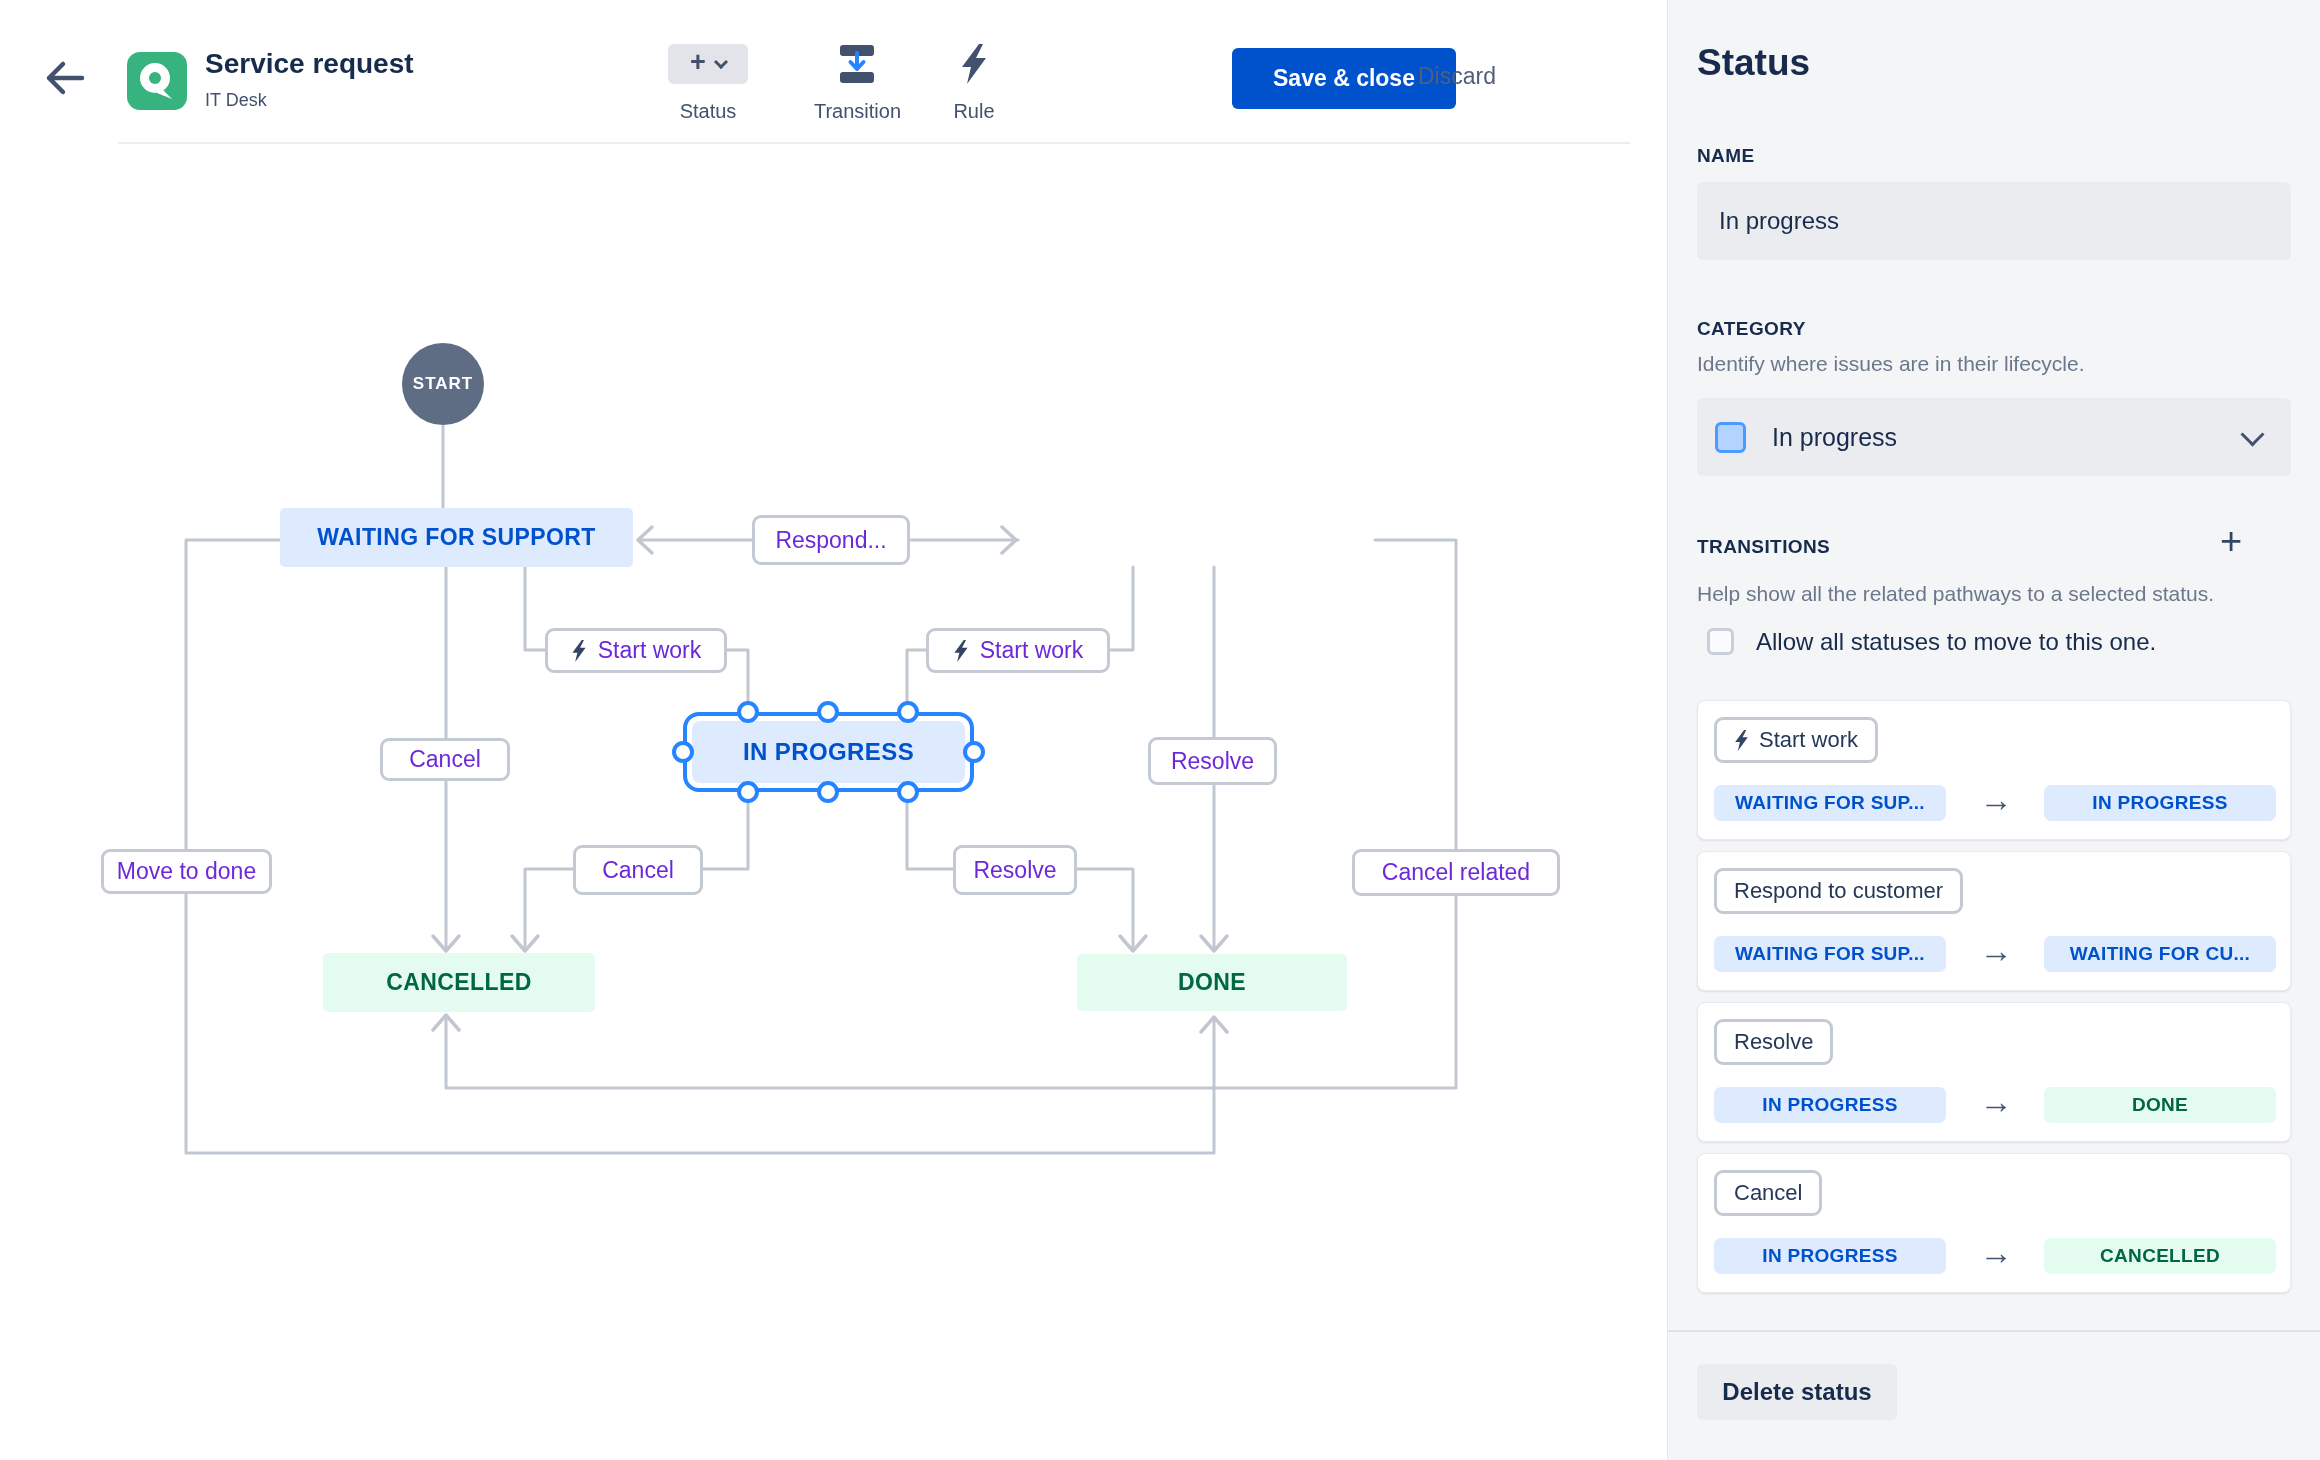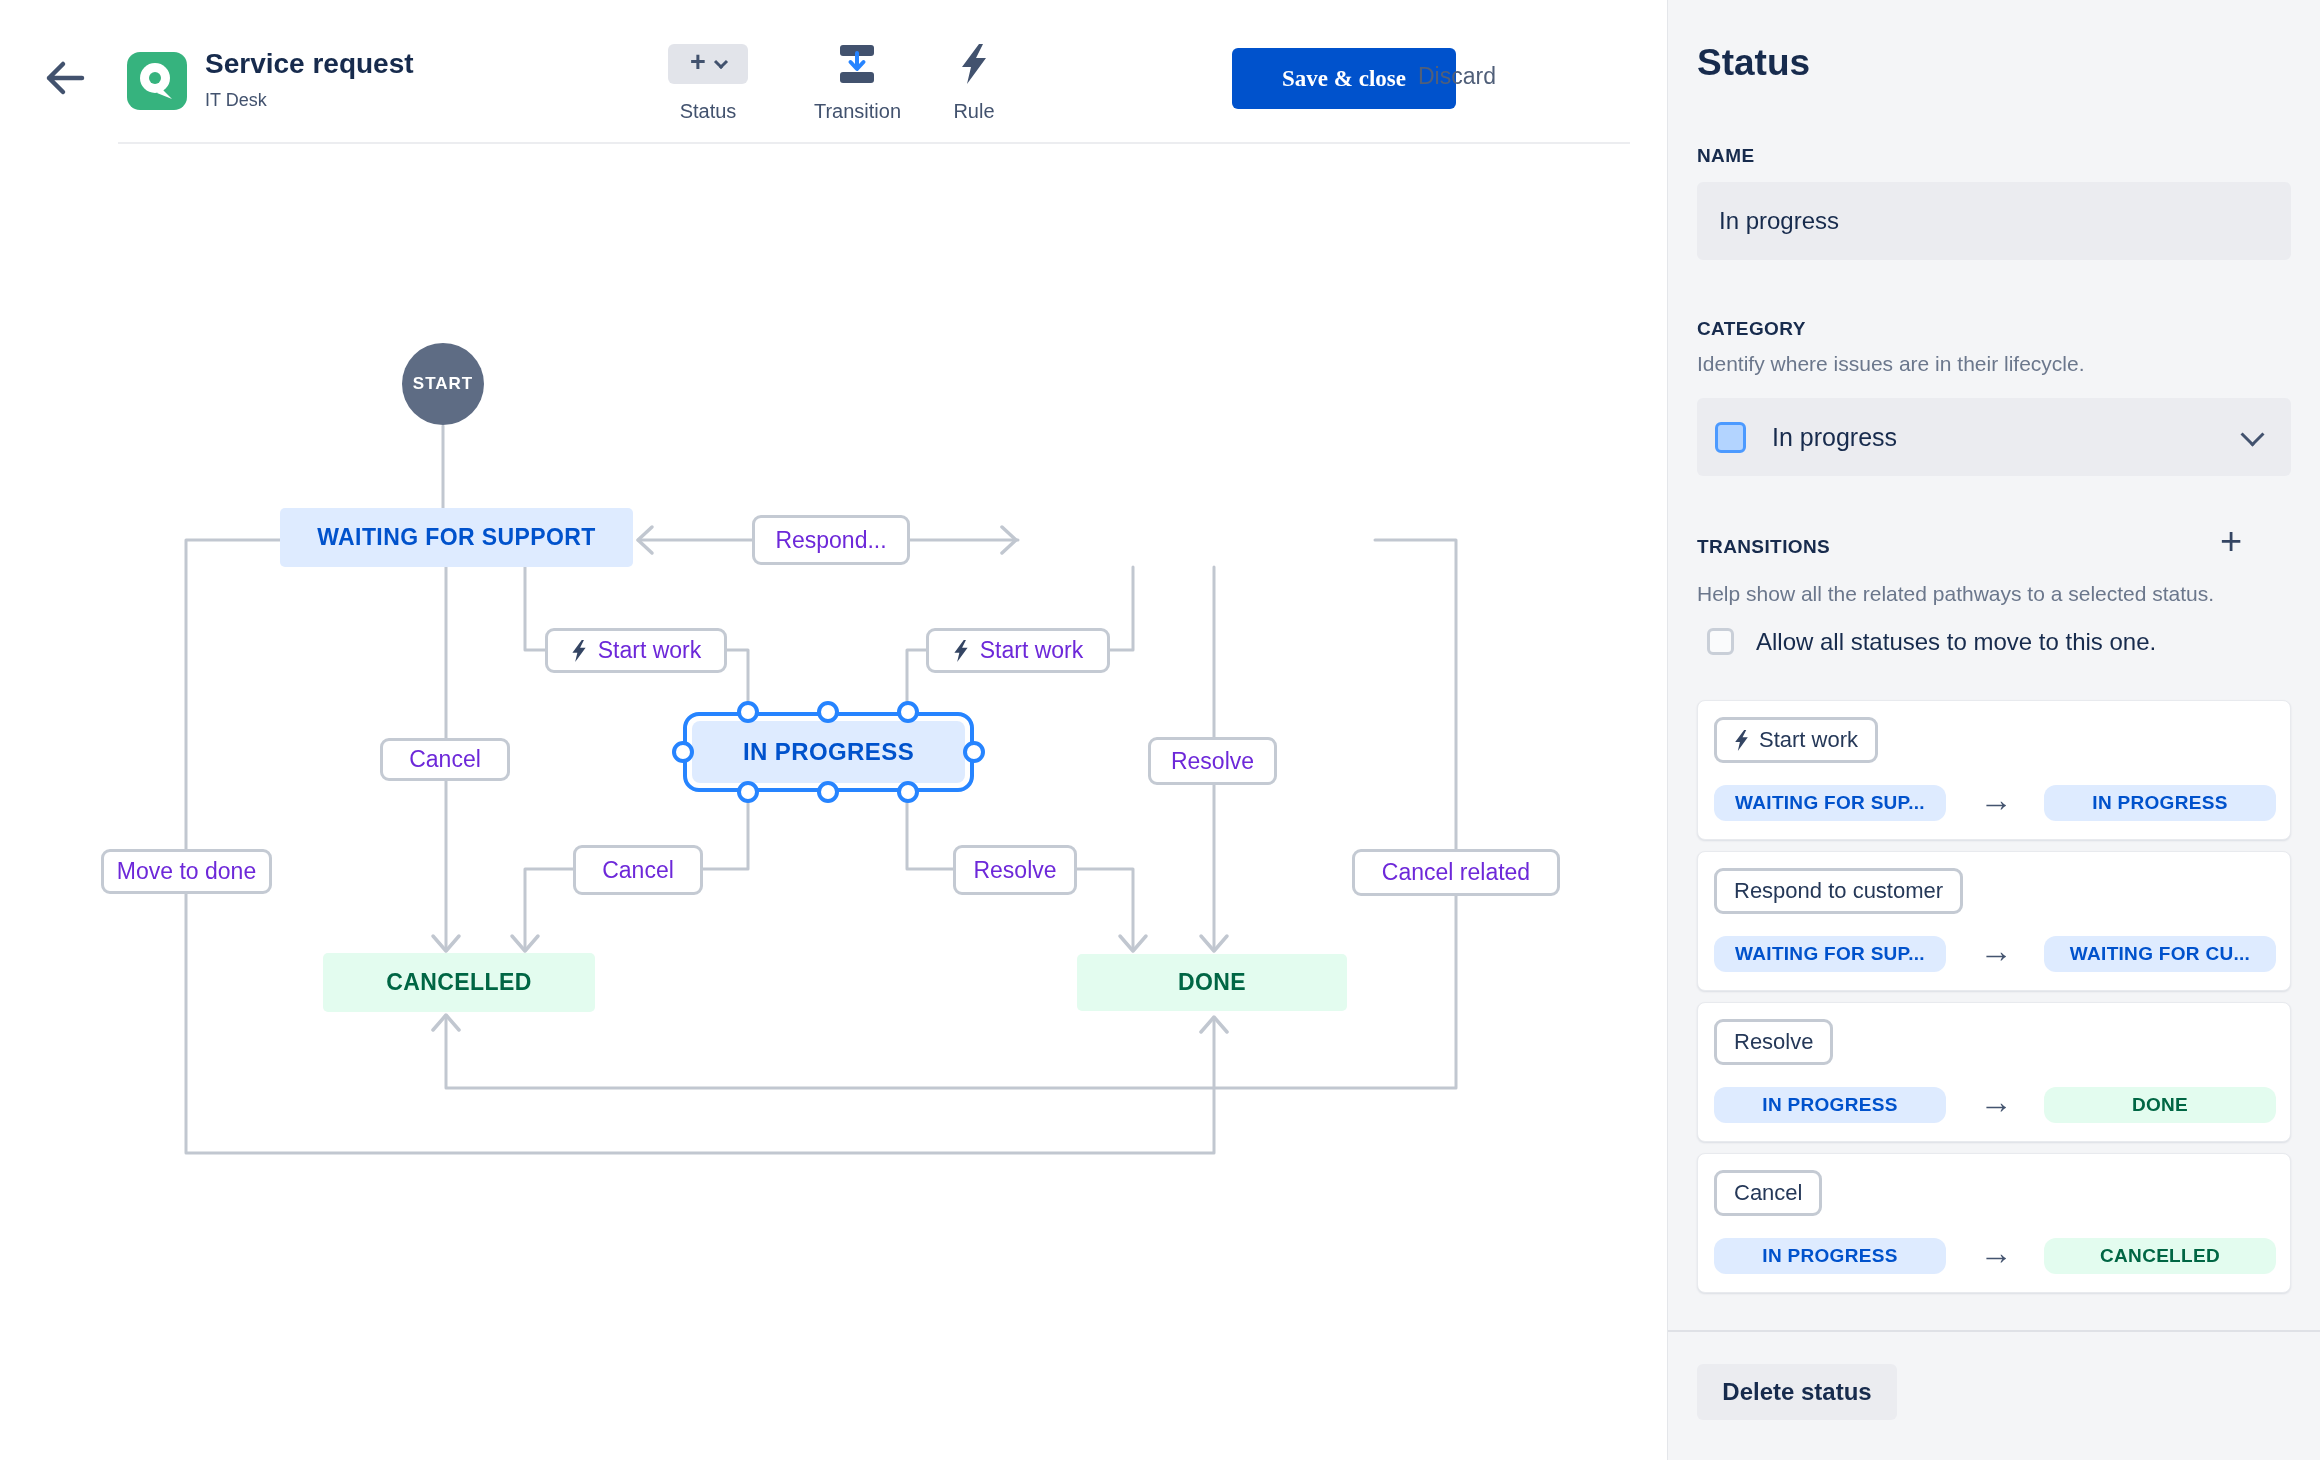--- a/index.html
+++ b/index.html
@@ -17,21 +17,21 @@
   .status-pill-btn { position:absolute; left:668px; top:44px; width:80px; height:40px; background:#E2E4EA; border-radius:6px;
     display:flex; align-items:center; justify-content:center; gap:10px; cursor:pointer; }
   .plus-glyph { font-size:27px; font-weight:700; color:#42526E; line-height:1; margin-top:-3px; }
   .tool-label-status { position:absolute; left:668px; top:100px; width:80px; text-align:center; }
   .transition-icon { position:absolute; left:840px; top:45px; cursor:pointer; }
   .tool-label-transition { position:absolute; left:800px; top:100px; width:115px; text-align:center; }
   .rule-icon { position:absolute; left:960px; top:44px; cursor:pointer; }
   .tool-label-rule { position:absolute; left:930px; top:100px; width:88px; text-align:center; }
 
   .save-btn { position:absolute; left:1232px; top:48px; width:224px; height:61px; background:#0052CC; border:none; border-radius:6px;
-    color:#fff; font-size:23px; font-weight:700; font-family:Liberation Serif, serif; cursor:pointer; }
+    color:#fff; font-size:23px; font-weight:700; font-family:Liberation Sans, sans-serif; cursor:pointer; }
   .discard-btn { position:absolute; left:1418px; top:63px; font-size:23px; color:#505F79; font-weight:500; cursor:pointer; }
 
   
   #connectors { position:absolute; left:0; top:0; width:2320px; height:1460px; }
   .node { position:absolute; display:flex; align-items:center; justify-content:center;
     font-weight:700; font-size:23px; letter-spacing:.4px; border-radius:5px; z-index:3; cursor:pointer; }
   .node-blue { background:#DEEBFF; color:#0052CC; }
   .node-green { background:#E3FCEF; color:#006644; }
   .start-node { position:absolute; left:402px; top:343px; width:82px; height:82px; border-radius:50%;
     background:#5E6C84; color:#fff; display:flex; align-items:center; justify-content:center;
@@ -59,21 +59,21 @@
     transform:rotate(45deg); margin-left:auto; margin-right:30px; margin-top:-6px; }
   .chevron-down.small { width:10px; height:10px; border-width:3px; margin:0; margin-top:-4px; }
   .add-transition { position:absolute; left:552px; top:522px; font-size:38px; font-weight:500; color:#344563; cursor:pointer; line-height:1; }
   .checkbox { position:absolute; left:39px; top:628px; width:27px; height:27px; background:#FAFBFC; border:3px solid #C9CFD8; border-radius:6px; cursor:pointer; }
   .allow-label { position:absolute; left:88px; top:628px; font-size:24px; color:#172B4D; }
 
   .t-card { position:absolute; left:29px; width:594px; height:140px; background:#fff; border:1px solid #E8EAEE;
     border-radius:8px; box-shadow:0 1px 2px rgba(9,30,66,.10); }
   .t-chip { position:absolute; left:16px; top:16px; height:46px; background:#fff; border:3px solid #C4CAD3; border-radius:9px;
     display:flex; align-items:center; padding:0 17px; gap:10px; font-size:22px; color:#253858; cursor:pointer; }
-  .pill { position:absolute; top:84px; width:232px; height:36px; border-radius:12px; display:flex; align-items:center;
+  .pill { position:absolute; top:84px; width:232px; height:36px; border-radius:7px; display:flex; align-items:center;
     justify-content:center; font-size:19px; font-weight:700; letter-spacing:.3px; }
   .pill-left { left:16px; }
   .pill-right { left:346px; }
   .pill-blue { background:#DEEBFF; color:#0052CC; }
   .pill-green { background:#E3FCEF; color:#006644; }
   .pill-arrow { position:absolute; left:268px; top:80px; width:60px; text-align:center; font-size:33px; color:#44546F; }
 
   .panel-divider { position:absolute; left:0; top:1330px; width:653px; height:2px; background:#DFE1E6; }
   .delete-btn { position:absolute; left:29px; top:1364px; width:200px; height:56px; background:#EBECF0; border:none; border-radius:6px;
     font-size:24px; font-weight:600; color:#172B4D; font-family:"Liberation Sans",sans-serif; cursor:pointer; }

